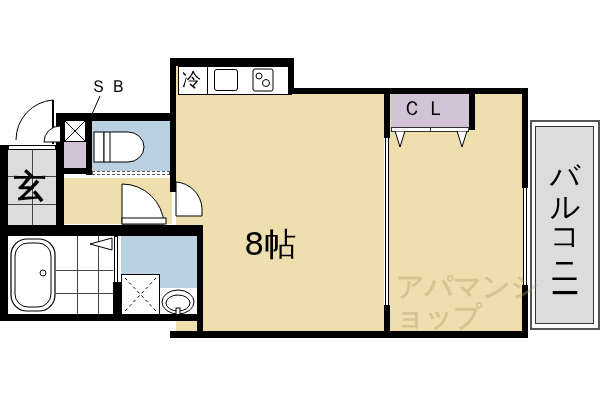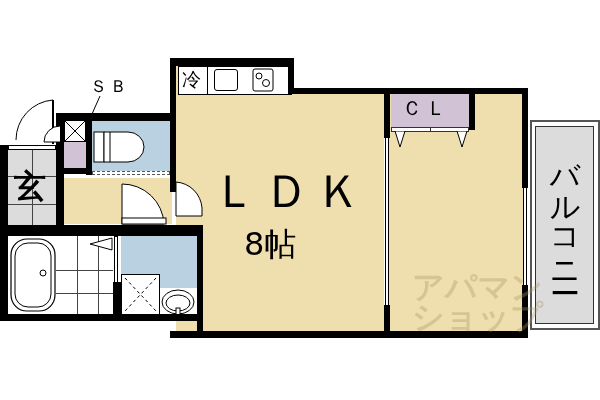--- a/index.html
+++ b/index.html
@@ -144,20 +144,19 @@
     <path d="M20 2 A16 16 0 0 0 4 18 L20 18" fill="#fff" stroke="#000" stroke-width="1"></path>
   </svg>
   <svg class="abs" style="left:120px;top:182px;" width="50" height="46">
     <path d="M2 2 A42 42 0 0 1 44 42 L2 42 Z" fill="#fff" stroke="#000" stroke-width="1"></path>
     <rect x="2" y="36" width="44" height="6" fill="#fff" stroke="#000" stroke-width="1"></rect>
   </svg>
   <svg class="abs" style="left:174px;top:180px;" width="30" height="40">
     <path d="M2 2 A28 28 0 0 1 28 28 L28 36 L2 36 Z" fill="#fff" stroke="#000" stroke-width="1"></path>
   </svg>
 
-  <div class="lbl" style="left:212px;top:168px;font-size:46px;letter-spacing:6px;">ＬＤＫ</div>
   <div class="lbl" style="left:244px;top:228px;font-size:32px;">8帖</div>
 
   <div class="lbl" style="left:402px;top:98px;font-size:20px;letter-spacing:4px;text-align:center;">ＣＬ</div>
 
 
-  <div class="lbl" style="left:412px;top:272px;width:160px;font-size:32px;font-weight:bold;color:rgba(170,150,100,0.35);white-space:normal;line-height:30px;">アパマンショップ</div>
+  <div class="lbl" style="left:396px;top:272px;width:160px;font-size:28px;font-weight:bold;color:rgba(170,150,100,0.35);white-space:normal;line-height:30px;">アパマンショップ</div>
 </div>
 
 </body></html>

